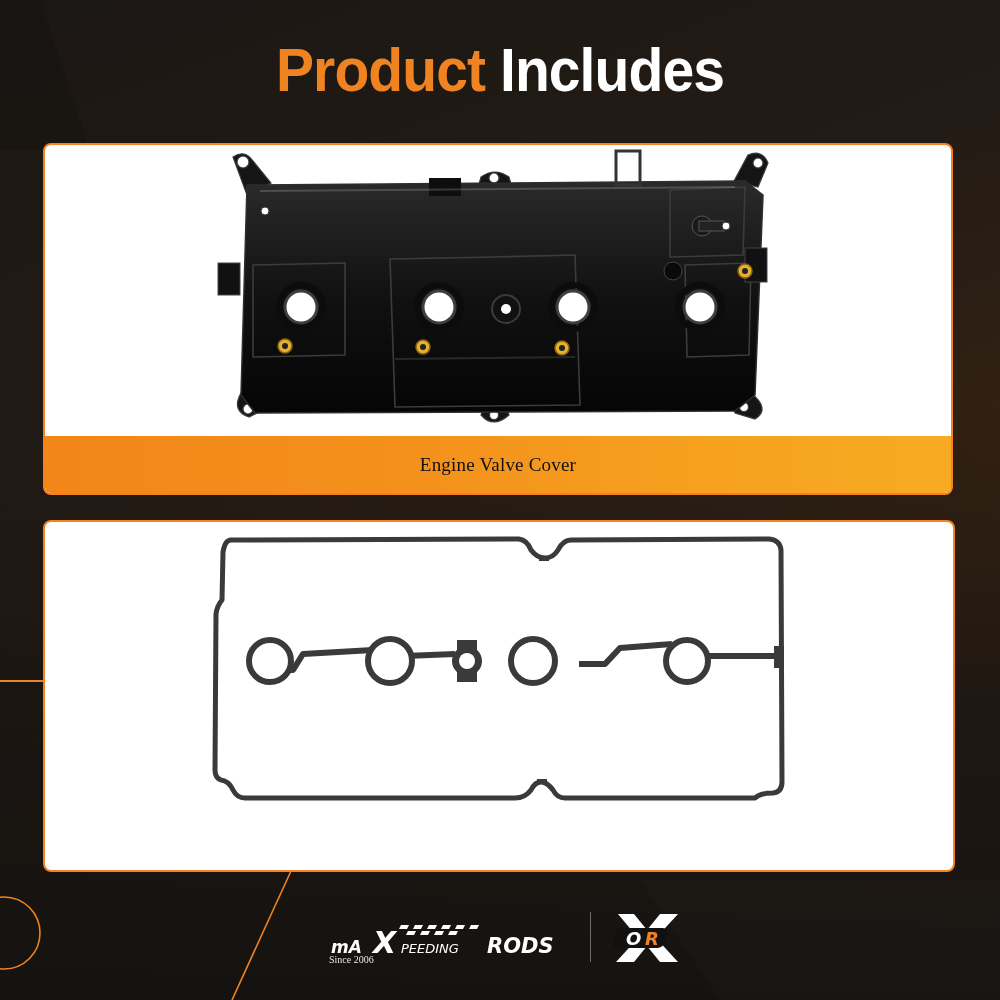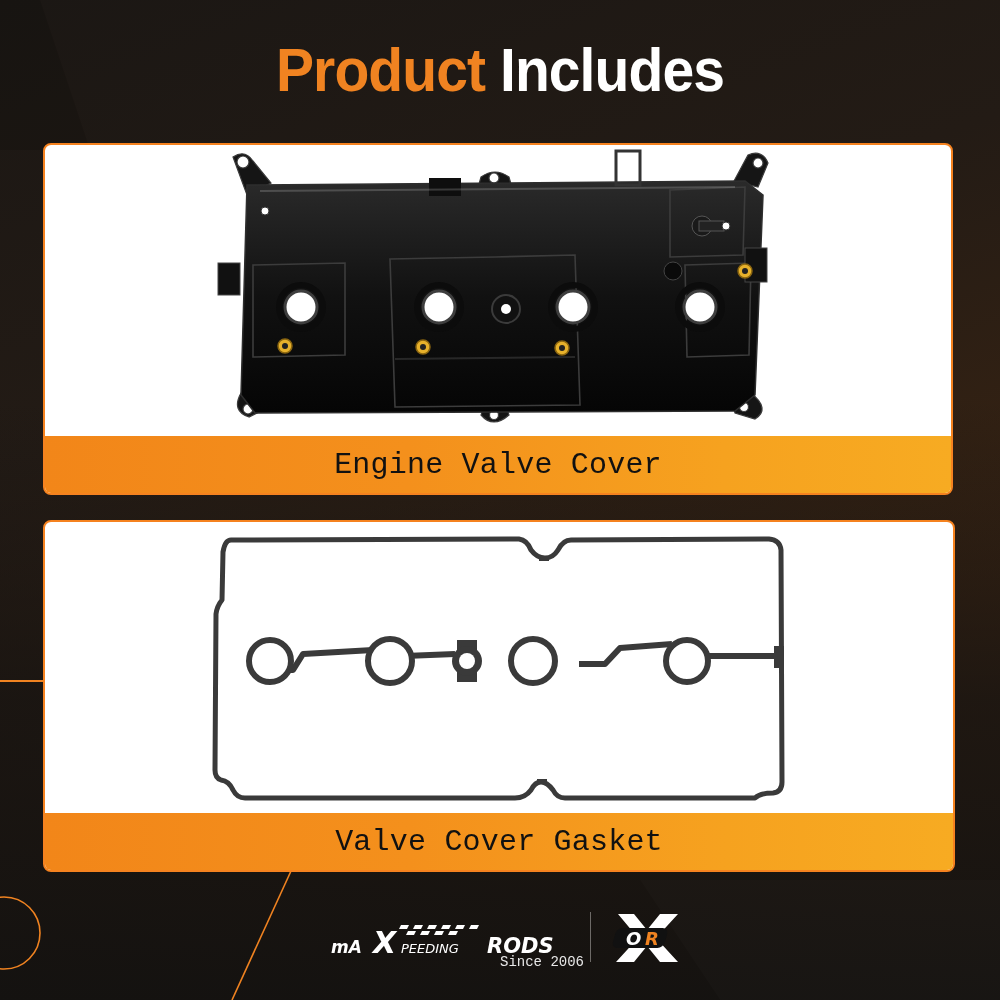--- a/index.html
+++ b/index.html
@@ -40,44 +40,44 @@
     overflow: hidden;
   }
   .card1 { top: 143px; height: 352px; }
   .card2 { top: 520px; height: 352px; width: 912px; }
   .card .label-bar {
     position: absolute; left: 0; right: 0; bottom: 0; height: 57px;
     background: linear-gradient(90deg, #f28619 0%, #f4901c 40%, #f6a21f 75%, #f7ab22 100%);
     display: flex; align-items: center; justify-content: center;
   }
   .card .label-text {
-    font-family: Liberation Mono, monospace;
-    font-size: 30px;
+    font-family: Liberation Serif, serif;
+    font-size: 19px;
     color: #111111;
     font-weight: 500;
     letter-spacing: 0.2px;
   }
   .card .image-area {
     position: absolute; left: 0; right: 0; top: 0; bottom: 57px;
   }
   .card svg { position: absolute; left: 0; top: 0; }
 
   .deco { position: absolute; pointer-events: none; }
 
   .footer-logo {
     position: absolute; left: 329px; top: 915px; width: 255px; height: 60px;
   }
   .brand-text {
     position: absolute; left: 0; top: 8px; width: 255px; height: 32px;
   }
   .since {
     position: absolute; left: 0; top: 39px; width: 255px;
-    text-align: right; color: #e8e8e8;
-    font-family: Liberation Mono, monospace;
-    font-size: 14px;
+    text-align: left; color: #e8e8e8;
+    font-family: Liberation Serif, serif;
+    font-size: 10px;
   }
   .divider {
     position: absolute; left: 590px; top: 912px; width: 1px; height: 50px; background: #6d6a67;
   }
   .or-logo { position: absolute; left: 612px; top: 912px; width: 70px; height: 52px; }
 </style>
 </head>
 <body>
 
 <div class="bg-bottom"></div>
@@ -202,23 +202,20 @@
         <circle cx="488" cy="139" r="22"></circle>
         <circle cx="642" cy="139" r="21"></circle>
       </g>
       <rect x="412" y="118" width="20" height="42" fill="#3a3a3a"></rect>
       <circle cx="422" cy="139" r="15" fill="#3a3a3a"></circle>
       <circle cx="422" cy="139" r="8" fill="#ffffff"></circle>
       <rect x="729" y="124" width="10" height="22" fill="#3a3a3a"></rect>
       <rect x="494" y="34" width="10" height="5" fill="#3a3a3a"></rect>
       <rect x="492" y="257" width="10" height="5" fill="#3a3a3a"></rect>
     </svg>
-  </div>
-  <div class="label-bar">
-    <span class="label-text">Valve Cover Gasket</span>
   </div>
 </div>
 
 <div class="footer-logo">
   <svg class="brand-text" width="255" height="32" viewBox="0 0 255 32">
     <g fill="#ffffff">
       <polygon points="72,2 80,2 78,6 70,6"></polygon>
       <polygon points="86,2 94,2 92,6 84,6"></polygon>
       <polygon points="100,2 108,2 106,6 98,6"></polygon>
       <polygon points="114,2 122,2 120,6 112,6"></polygon>

